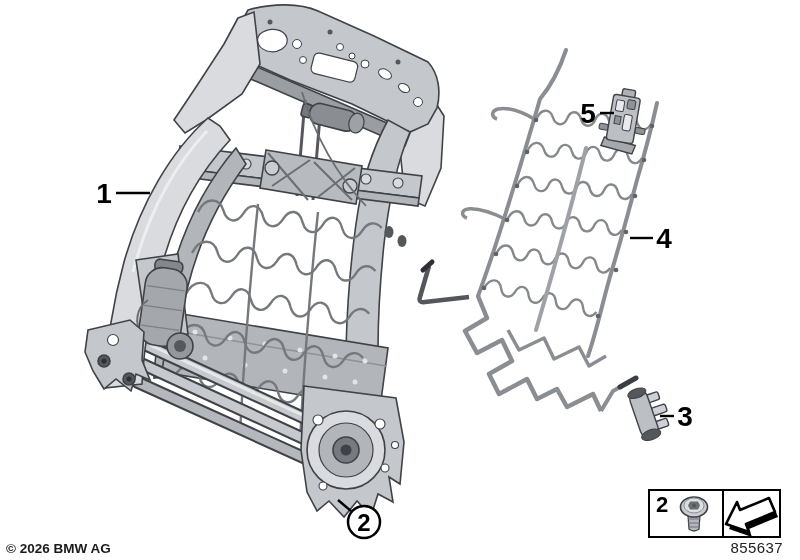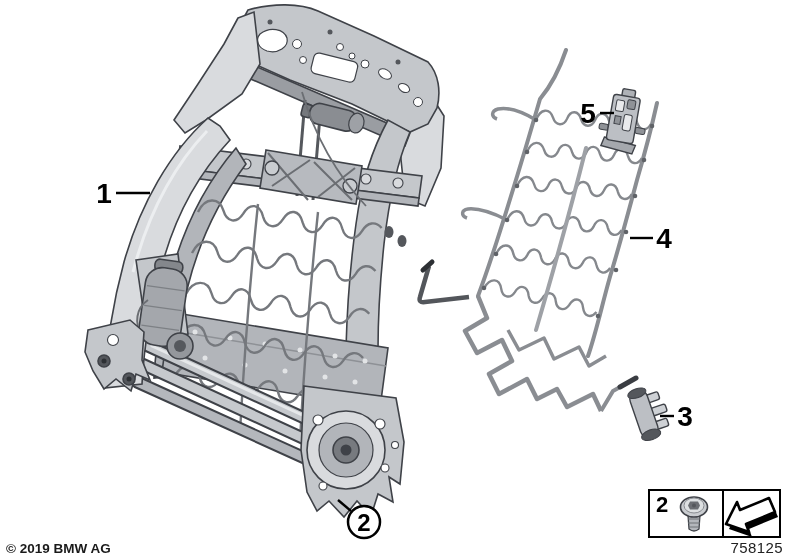--- a/index.html
+++ b/index.html
@@ -253,15 +253,15 @@
       <path d="M690,501.5 L698,501.5 L700,505.5 L698,509.5 L690,509.5 L688,505.5 Z" fill="#6b6e73" stroke="none"></path>
       <circle cx="694" cy="505.5" r="2" fill="#54575c" stroke="none"></circle>
     </g>
     <g>
       <polygon points="729,529 740,507 743,515 772,503 778,517 749,529 752,537" fill="#000"></polygon>
       <polygon points="726,524 737,502 740,510 769,498 775,512 746,524 749,532" fill="#ffffff" stroke="#000" stroke-width="2.6" stroke-linejoin="round"></polygon>
     </g>
   </g>
 </svg>
 
-<div class="copyright">© 2019 BMW AG</div>
-<div class="part-number">758125</div>
+<div class="copyright">© 2026 BMW AG</div>
+<div class="part-number">855637</div>
 </div>
 
 </body></html>

